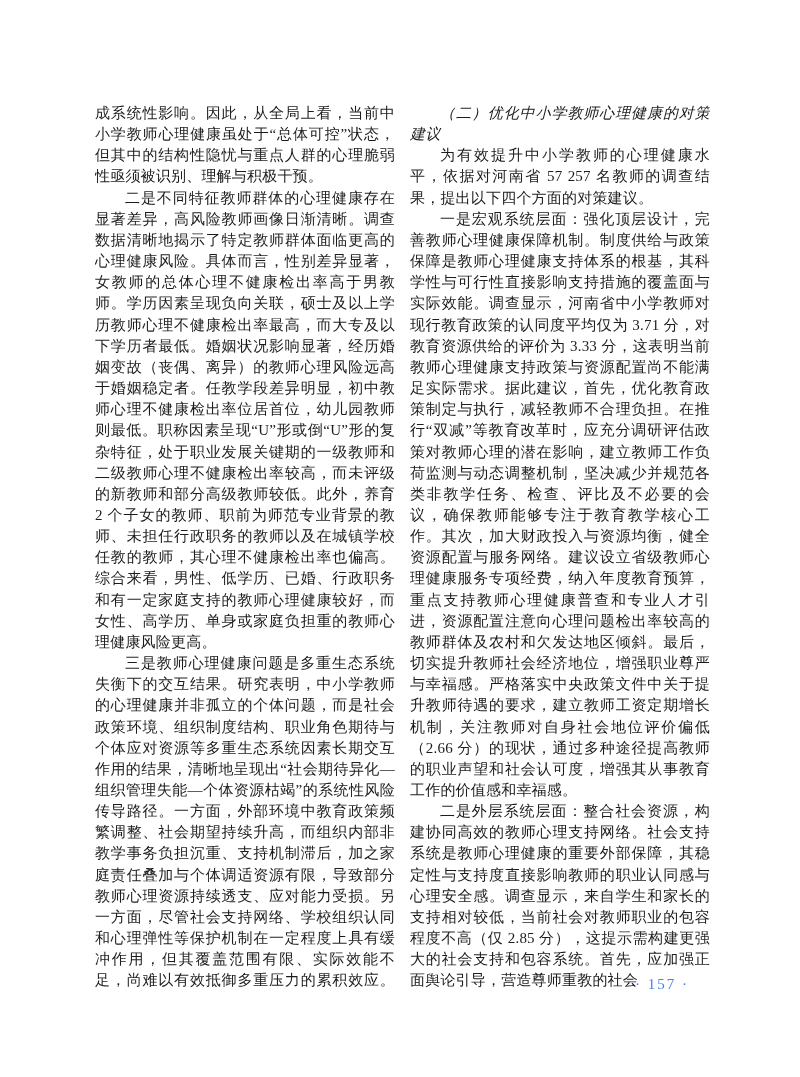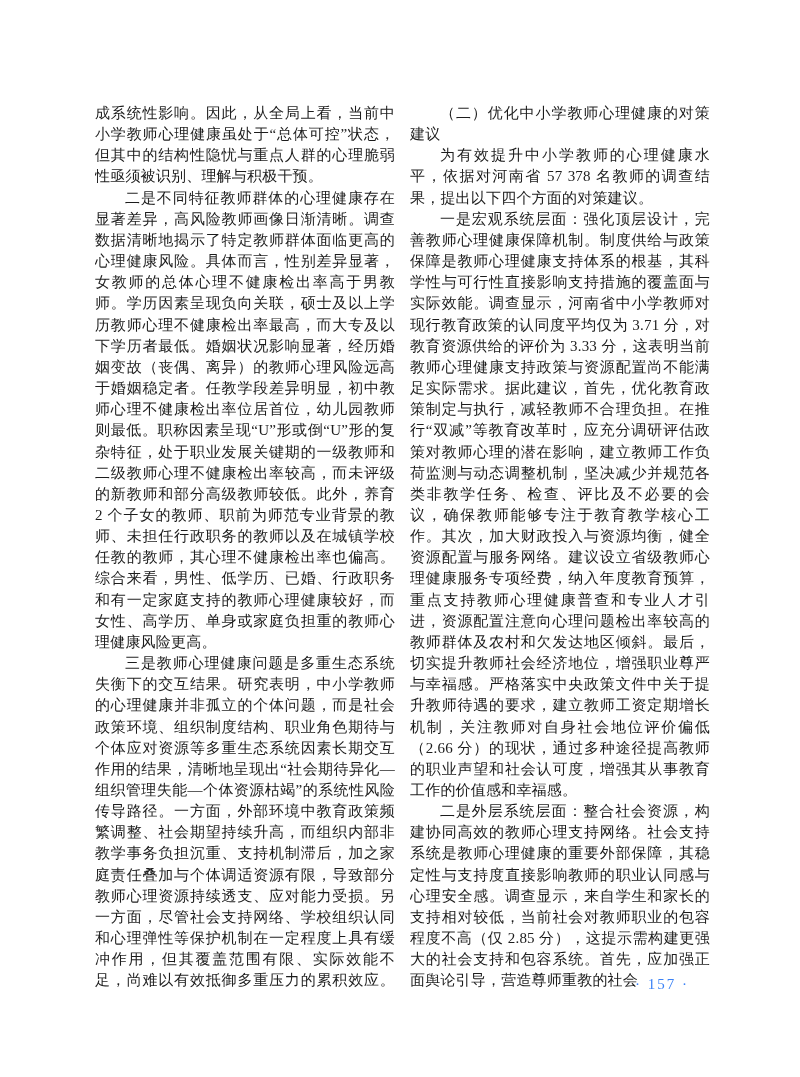--- a/index.html
+++ b/index.html
@@ -31,20 +31,21 @@
     margin: 0;
     padding: 0;
     font-size: 15px;
     line-height: 21.15px;
     letter-spacing: 0.2px;
     word-break: break-all;
   }
   .indent { text-indent: 2em; }
   
   .subheading {
+    font-style: italic;
     font-weight: normal;
   }
   .page-number {
     position: absolute;
     left: 622px;
     top: 976px;
     width: 80px;
     text-align: center;
     font-size: 15px;
     letter-spacing: 2px;
@@ -58,20 +59,20 @@
 <div class="page">
 
   <div class="column col-left">
     <p>成系统性影响。因此，从全局上看，当前中小学教师心理健康虽处于“总体可控”状态，但其中的结构性隐忧与重点人群的心理脆弱性亟须被识别、理解与积极干预。</p>
     <p class="indent">二是不同特征教师群体的心理健康存在显著差异，高风险教师画像日渐清晰。调查数据清晰地揭示了特定教师群体面临更高的心理健康风险。具体而言，性别差异显著，女教师的总体心理不健康检出率高于男教师。学历因素呈现负向关联，硕士及以上学历教师心理不健康检出率最高，而大专及以下学历者最低。婚姻状况影响显著，经历婚姻变故（丧偶、离异）的教师心理风险远高于婚姻稳定者。任教学段差异明显，初中教师心理不健康检出率位居首位，幼儿园教师则最低。职称因素呈现“U”形或倒“U”形的复杂特征，处于职业发展关键期的一级教师和二级教师心理不健康检出率较高，而未评级的新教师和部分高级教师较低。此外，养育 2 个子女的教师、职前为师范专业背景的教师、未担任行政职务的教师以及在城镇学校任教的教师，其心理不健康检出率也偏高。综合来看，男性、低学历、已婚、行政职务和有一定家庭支持的教师心理健康较好，而女性、高学历、单身或家庭负担重的教师心理健康风险更高。</p>
     <p class="indent">三是教师心理健康问题是多重生态系统失衡下的交互结果。研究表明，中小学教师的心理健康并非孤立的个体问题，而是社会政策环境、组织制度结构、职业角色期待与个体应对资源等多重生态系统因素长期交互作用的结果，清晰地呈现出“社会期待异化—组织管理失能—个体资源枯竭”的系统性风险传导路径。一方面，外部环境中教育政策频繁调整、社会期望持续升高，而组织内部非教学事务负担沉重、支持机制滞后，加之家庭责任叠加与个体调适资源有限，导致部分教师心理资源持续透支、应对能力受损。另一方面，尽管社会支持网络、学校组织认同和心理弹性等保护机制在一定程度上具有缓冲作用，但其覆盖范围有限、实际效能不足，尚难以有效抵御多重压力的累积效应。总体来看，教师心理健康问题的生成机制呈现出显著的系统化与结构性特征，压力链条从宏观制度延伸至微观个体，形成“外—内”传导的失衡格局，而保护体系的反</p>
   </div>
 
   <div class="column col-right">
     <p class="indent subheading">（二）优化中小学教师心理健康的对策建议</p>
-    <p class="indent">为有效提升中小学教师的心理健康水平，依据对河南省 57 378 名教师的调查结果，提出以下四个方面的对策建议。</p>
+    <p class="indent">为有效提升中小学教师的心理健康水平，依据对河南省 57 257 名教师的调查结果，提出以下四个方面的对策建议。</p>
     <p class="indent">一是宏观系统层面：强化顶层设计，完善教师心理健康保障机制。制度供给与政策保障是教师心理健康支持体系的根基，其科学性与可行性直接影响支持措施的覆盖面与实际效能。调查显示，河南省中小学教师对现行教育政策的认同度平均仅为 3.71 分，对教育资源供给的评价为 3.33 分，这表明当前教师心理健康支持政策与资源配置尚不能满足实际需求。据此建议，首先，优化教育政策制定与执行，减轻教师不合理负担。在推行“双减”等教育改革时，应充分调研评估政策对教师心理的潜在影响，建立教师工作负荷监测与动态调整机制，坚决减少并规范各类非教学任务、检查、评比及不必要的会议，确保教师能够专注于教育教学核心工作。其次，加大财政投入与资源均衡，健全资源配置与服务网络。建议设立省级教师心理健康服务专项经费，纳入年度教育预算，重点支持教师心理健康普查和专业人才引进，资源配置注意向心理问题检出率较高的教师群体及农村和欠发达地区倾斜。最后，切实提升教师社会经济地位，增强职业尊严与幸福感。严格落实中央政策文件中关于提升教师待遇的要求，建立教师工资定期增长机制，关注教师对自身社会地位评价偏低（2.66 分）的现状，通过多种途径提高教师的职业声望和社会认可度，增强其从事教育工作的价值感和幸福感。</p>
     <p class="indent">二是外层系统层面：整合社会资源，构建协同高效的教师心理支持网络。社会支持系统是教师心理健康的重要外部保障，其稳定性与支持度直接影响教师的职业认同感与心理安全感。调查显示，来自学生和家长的支持相对较低，当前社会对教师职业的包容程度不高（仅 2.85 分），这提示需构建更强大的社会支持和包容系统。首先，应加强正面舆论引导，营造尊师重教的社会</p>
   </div>
 
   <div class="page-number">· 157 ·</div>
 
 </div>
 
 </body></html>

